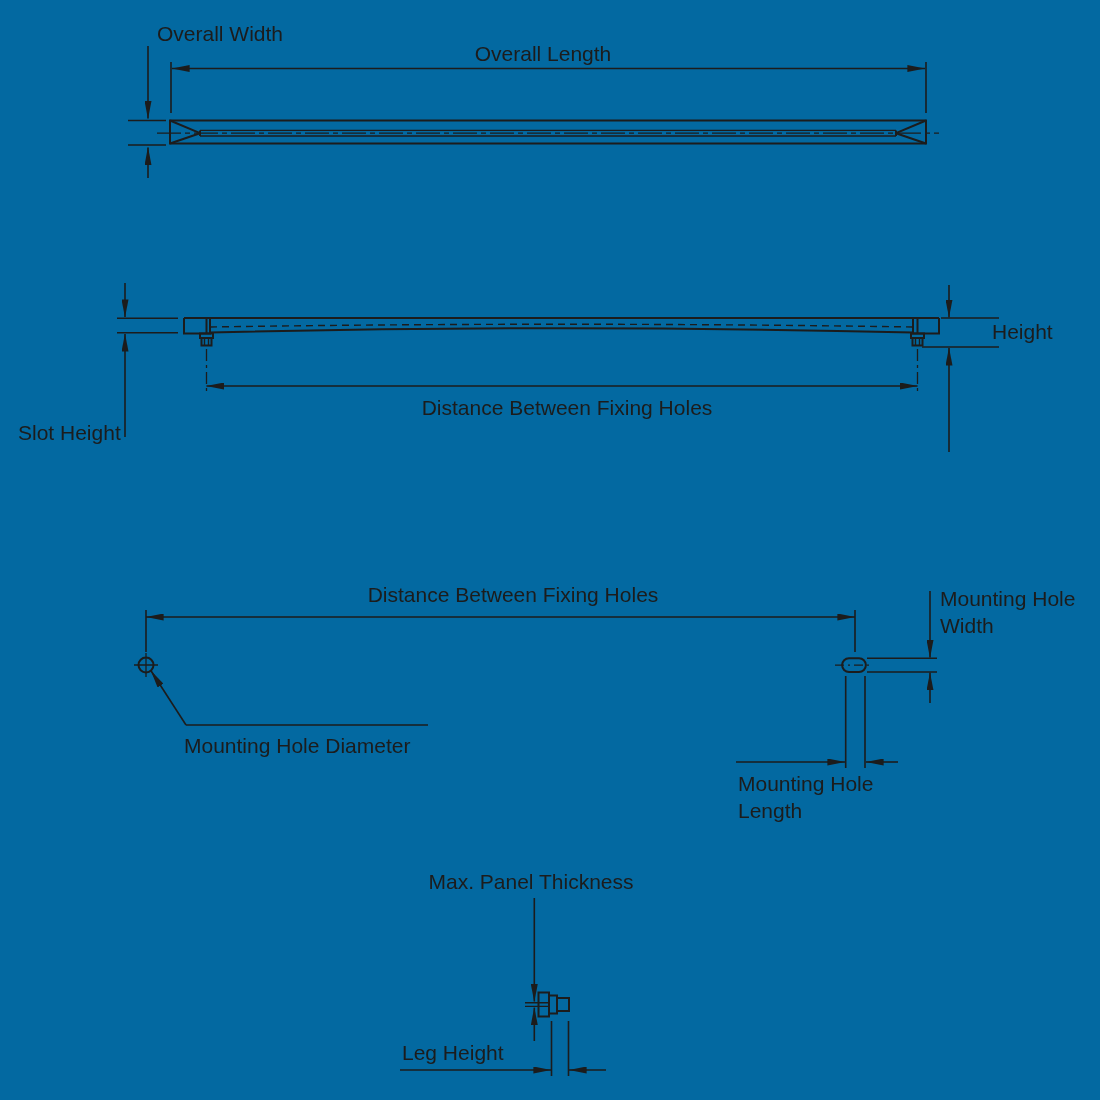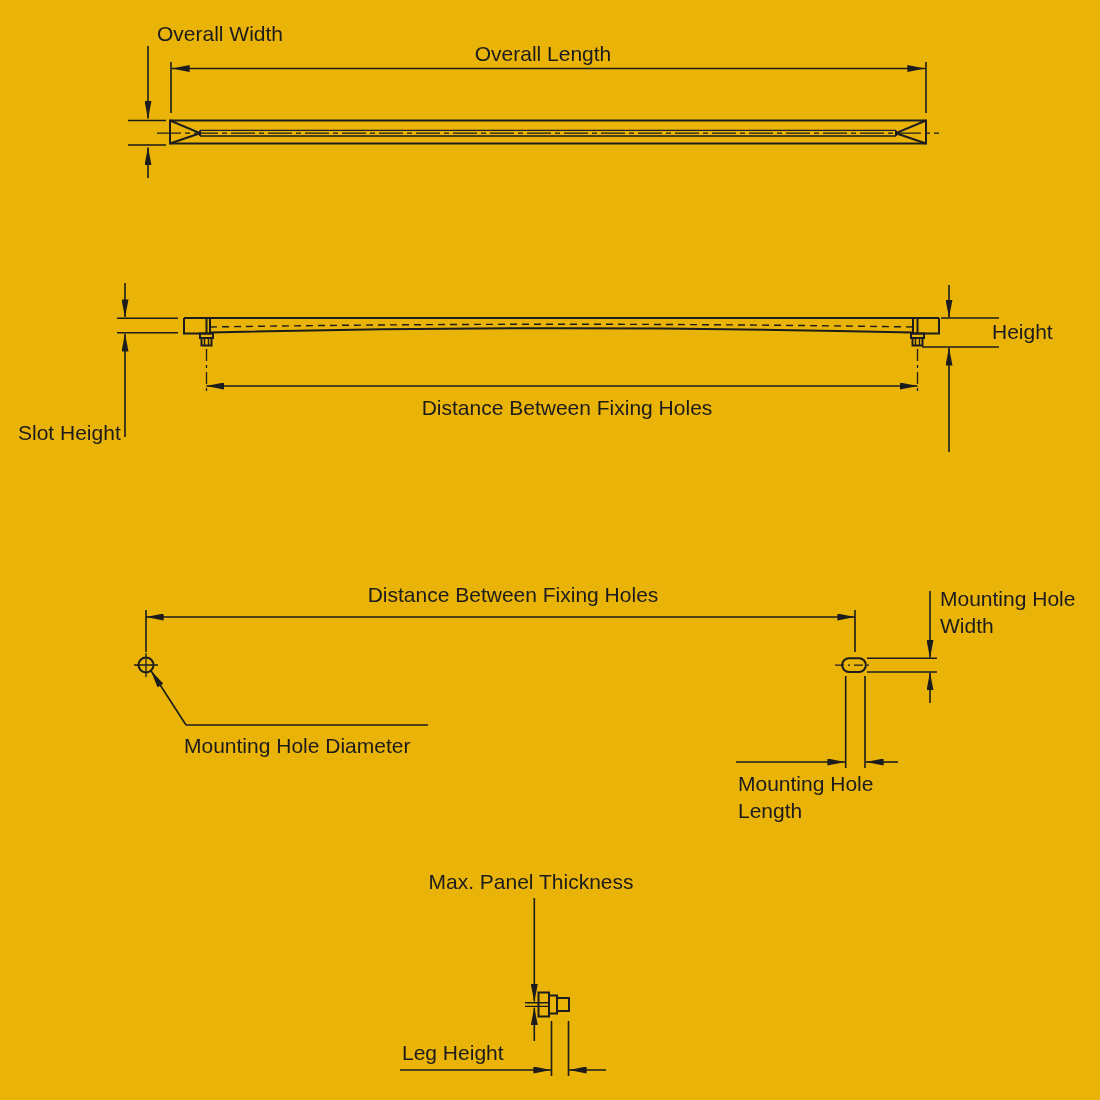--- a/index.html
+++ b/index.html
@@ -7,21 +7,21 @@
     padding: 0;
     background: #ffffff;
     width: 1100px;
     height: 1100px;
     font-family: "Liberation Sans", sans-serif;
   }
   .stage {
     position: relative;
     width: 1100px;
     height: 1100px;
-    background: #eab308;
+    background: #0369a1;
     overflow: hidden;
   }
   svg { display: block; }
   .ln   { fill: none; stroke: #1c1c1c; stroke-width: 2;   stroke-linecap: butt; }
   .dim  { fill: none; stroke: #1c1c1c; stroke-width: 1.6; stroke-linecap: butt; }
   .cl   { fill: none; stroke: #1c1c1c; stroke-width: 1.3; }
   .hid  { fill: none; stroke: #1c1c1c; stroke-width: 1.4; }
   .lbl  { fill: #1c1c1c; font-size: 21px; font-family: "Liberation Sans", sans-serif; }
 </style>
 </head>

